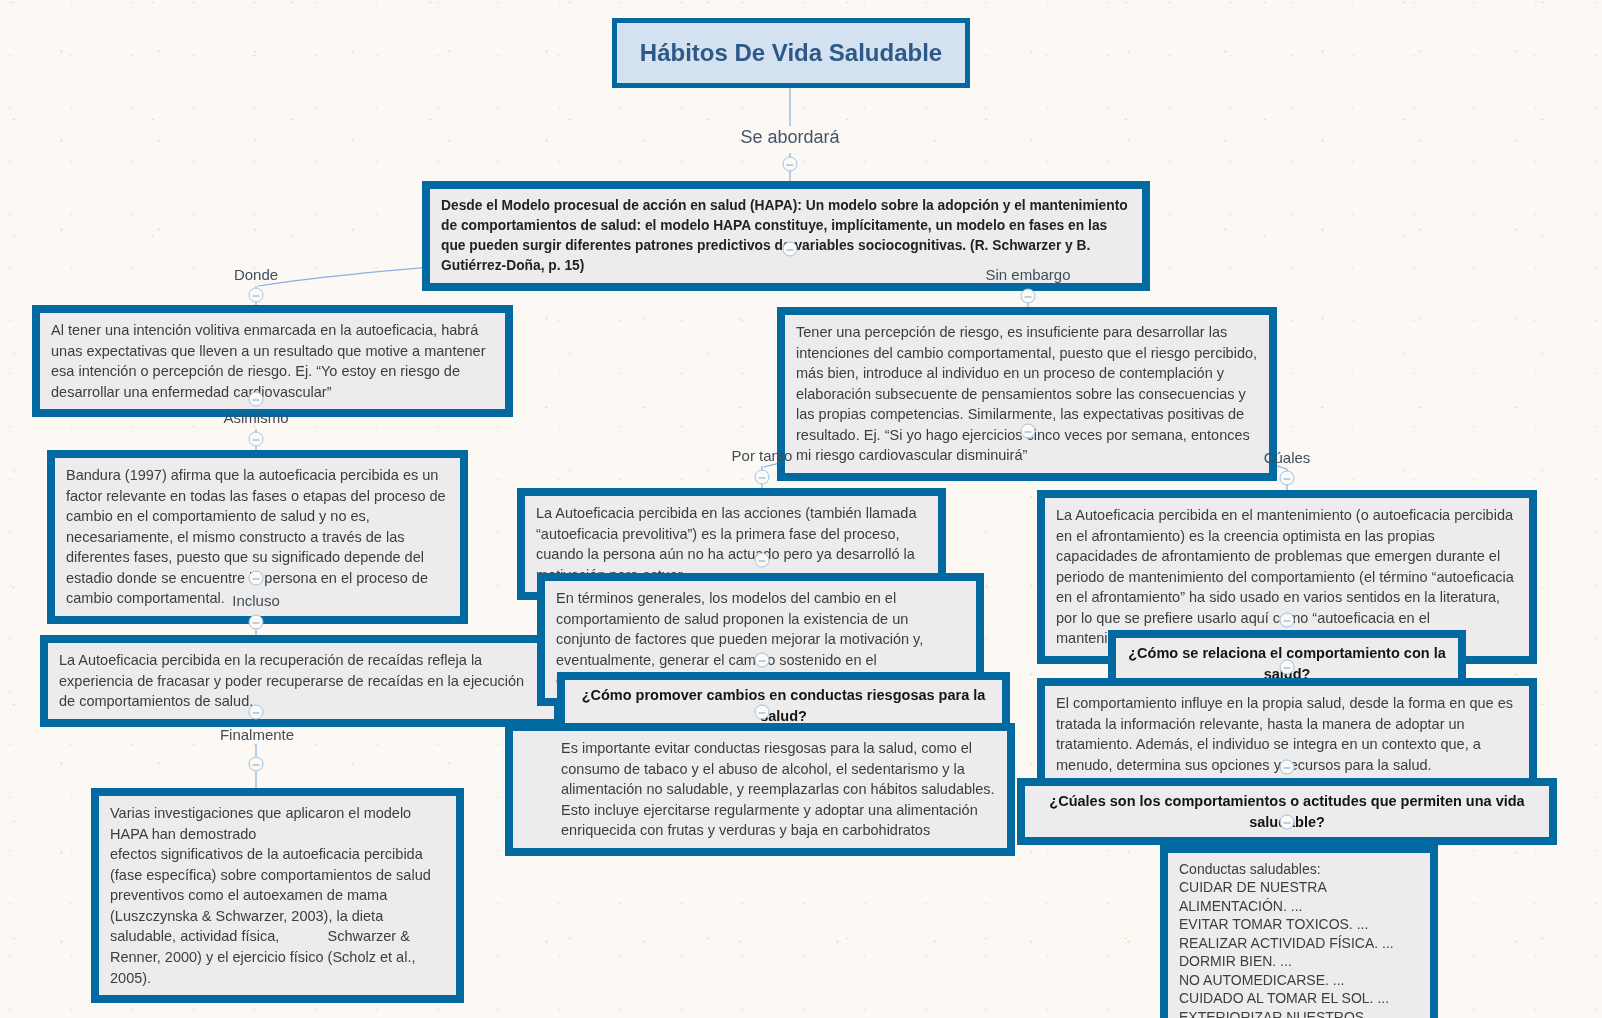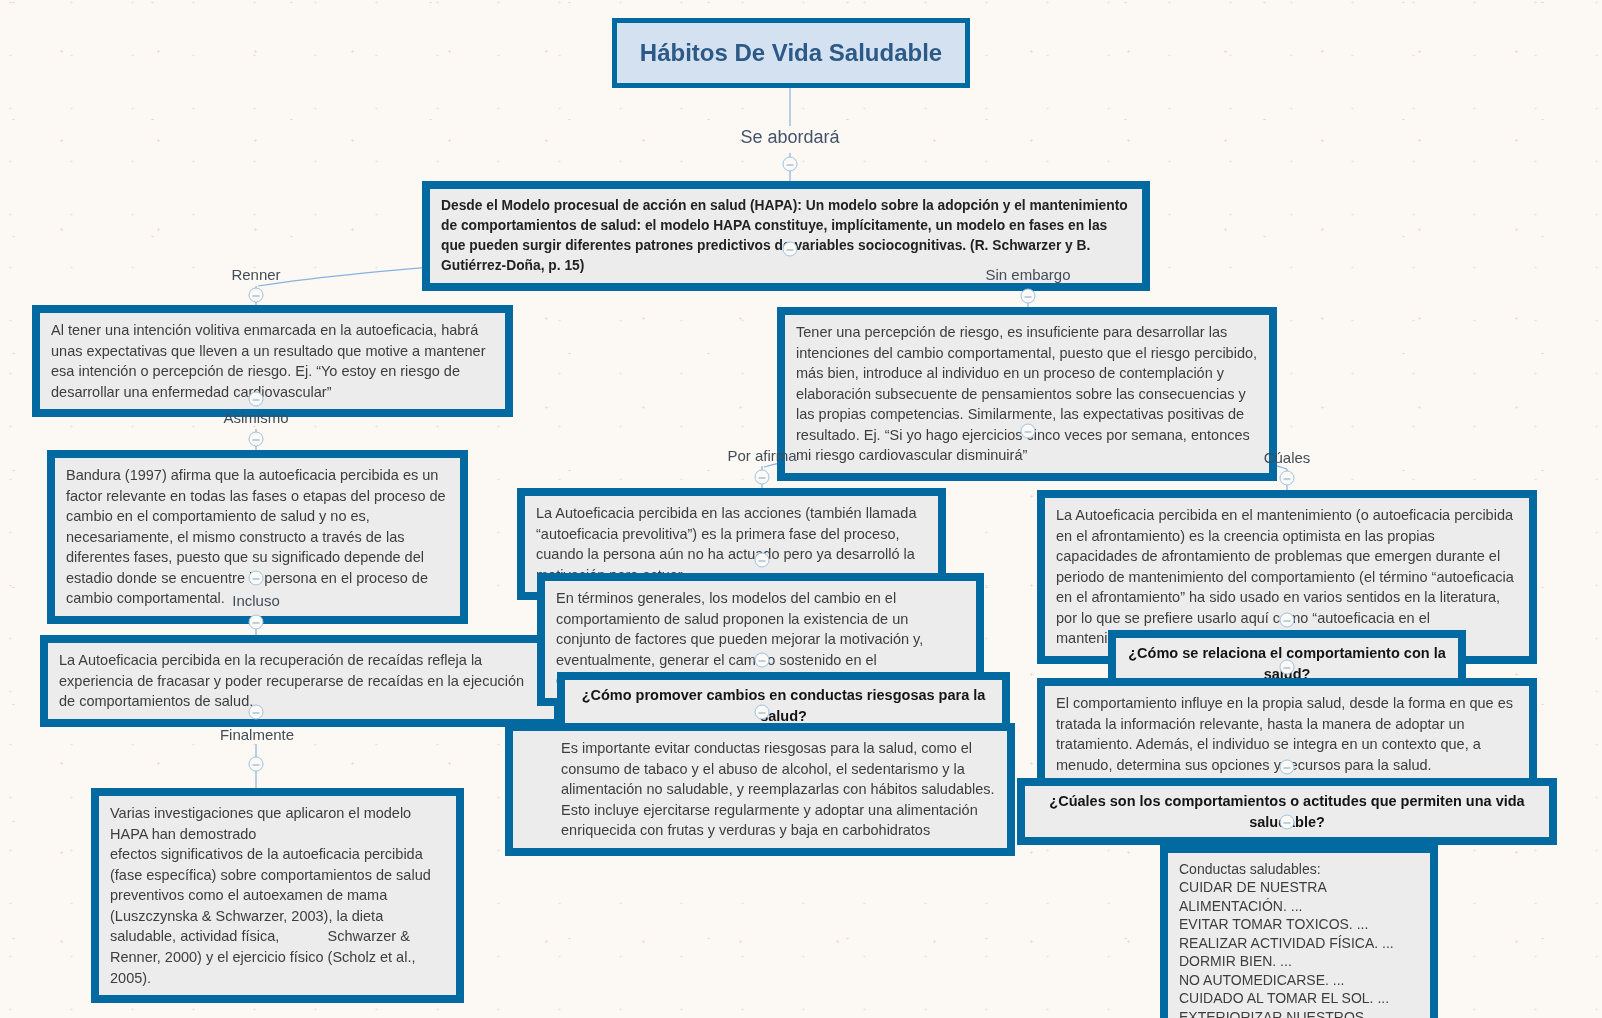--- a/index.html
+++ b/index.html
@@ -84,42 +84,42 @@
   </svg>
 
   <div class="node title-box" style="left:612px;top:18px;width:358px;height:70px;">
     <span>Hábitos De Vida Saludable</span>
   </div>
 
   <div class="edge-label big" style="left:790px;top:127px;">Se abordará</div>
 
   <div class="node hapa" style="left:422px;top:181px;width:728px;">Desde el Modelo procesual de acción en salud (HAPA): Un modelo sobre la adopción y el mantenimiento de comportamientos de salud: el modelo HAPA constituye, implícitamente, un modelo en fases en las que pueden surgir diferentes patrones predictivos de variables sociocognitivas. (R. Schwarzer y B. Gutiérrez-Doña, p. 15)</div>
 
-  <div class="edge-label" style="left:256px;top:266px;">Renner</div>
+  <div class="edge-label" style="left:256px;top:266px;">Donde</div>
 
   <div class="node" style="left:32px;top:305px;width:481px;">Al tener una intención volitiva enmarcada en la autoeficacia, habrá unas expectativas que lleven a un resultado que motive a mantener esa intención o percepción de riesgo. Ej. “Yo estoy en riesgo de desarrollar una enfermedad cardiovascular”</div>
 
   <div class="edge-label" style="left:256px;top:409px;">Asimismo</div>
 
   <div class="node" style="left:47px;top:450px;width:421px;">Bandura (1997) afirma que la autoeficacia percibida es un factor relevante en todas las fases o etapas del proceso de cambio en el comportamiento de salud y no es, necesariamente, el mismo constructo a través de las diferentes fases, puesto que su significado depende del estadio donde se encuentre la persona en el proceso de cambio comportamental.</div>
 
   <div class="edge-label" style="left:256px;top:592px;">Incluso</div>
 
   <div class="node" style="left:40px;top:635px;width:522px;">La Autoeficacia percibida en la recuperación de recaídas refleja la experiencia de fracasar y poder recuperarse de recaídas en la ejecución de comportamientos de salud.</div>
 
   <div class="edge-label" style="left:257px;top:726px;">Finalmente</div>
 
   <div class="node pre" style="left:91px;top:788px;width:373px;">Varias investigaciones que aplicaron el modelo HAPA han demostrado
 efectos significativos de la autoeficacia percibida (fase específica) sobre comportamientos de salud preventivos como el autoexamen de mama (Luszczynska &amp; Schwarzer, 2003), la dieta saludable, actividad física,            Schwarzer &amp; Renner, 2000) y el ejercicio físico (Scholz et al., 2005).</div>
 
   <div class="edge-label" style="left:1028px;top:266px;">Sin embargo</div>
 
   <div class="node" style="left:777px;top:307px;width:500px;">Tener una percepción de riesgo, es insuficiente para desarrollar las intenciones del cambio comportamental, puesto que el riesgo percibido, más bien, introduce al individuo en un proceso de contemplación y elaboración subsecuente de pensamientos sobre las consecuencias y las propias competencias. Similarmente, las expectativas positivas de resultado. Ej. “Si yo hago ejercicios cinco veces por semana, entonces mi riesgo cardiovascular disminuirá”</div>
 
-  <div class="edge-label" style="left:762px;top:447px;">Por afirma</div>
+  <div class="edge-label" style="left:762px;top:447px;">Por tanto</div>
 
   <div class="node" style="left:517px;top:488px;width:429px;">La Autoeficacia percibida en las acciones (también llamada “autoeficacia prevolitiva”) es la primera fase del proceso, cuando la persona aún no ha actuado pero ya desarrolló la motivación para actuar.</div>
 
   <div class="node" style="left:537px;top:573px;width:447px;">En términos generales, los modelos del cambio en el comportamiento de salud proponen la existencia de un conjunto de factores que pueden mejorar la motivación y, eventualmente, generar el cambio sostenido en el comportamiento de salud</div>
 
   <div class="node bold-box" style="left:557px;top:672px;width:453px;">¿Cómo promover cambios en conductas riesgosas para la salud?</div>
 
   <div class="node" style="left:505px;top:723px;width:510px;padding-left:48px;">Es importante evitar conductas riesgosas para la salud, como el consumo de tabaco y el abuso de alcohol, el sedentarismo y la alimentación no saludable, y reemplazarlas con hábitos saludables. Esto incluye ejercitarse regularmente y adoptar una alimentación enriquecida con frutas y verduras y baja en carbohidratos</div>
 
   <div class="edge-label" style="left:1287px;top:449px;">Cúales</div>

